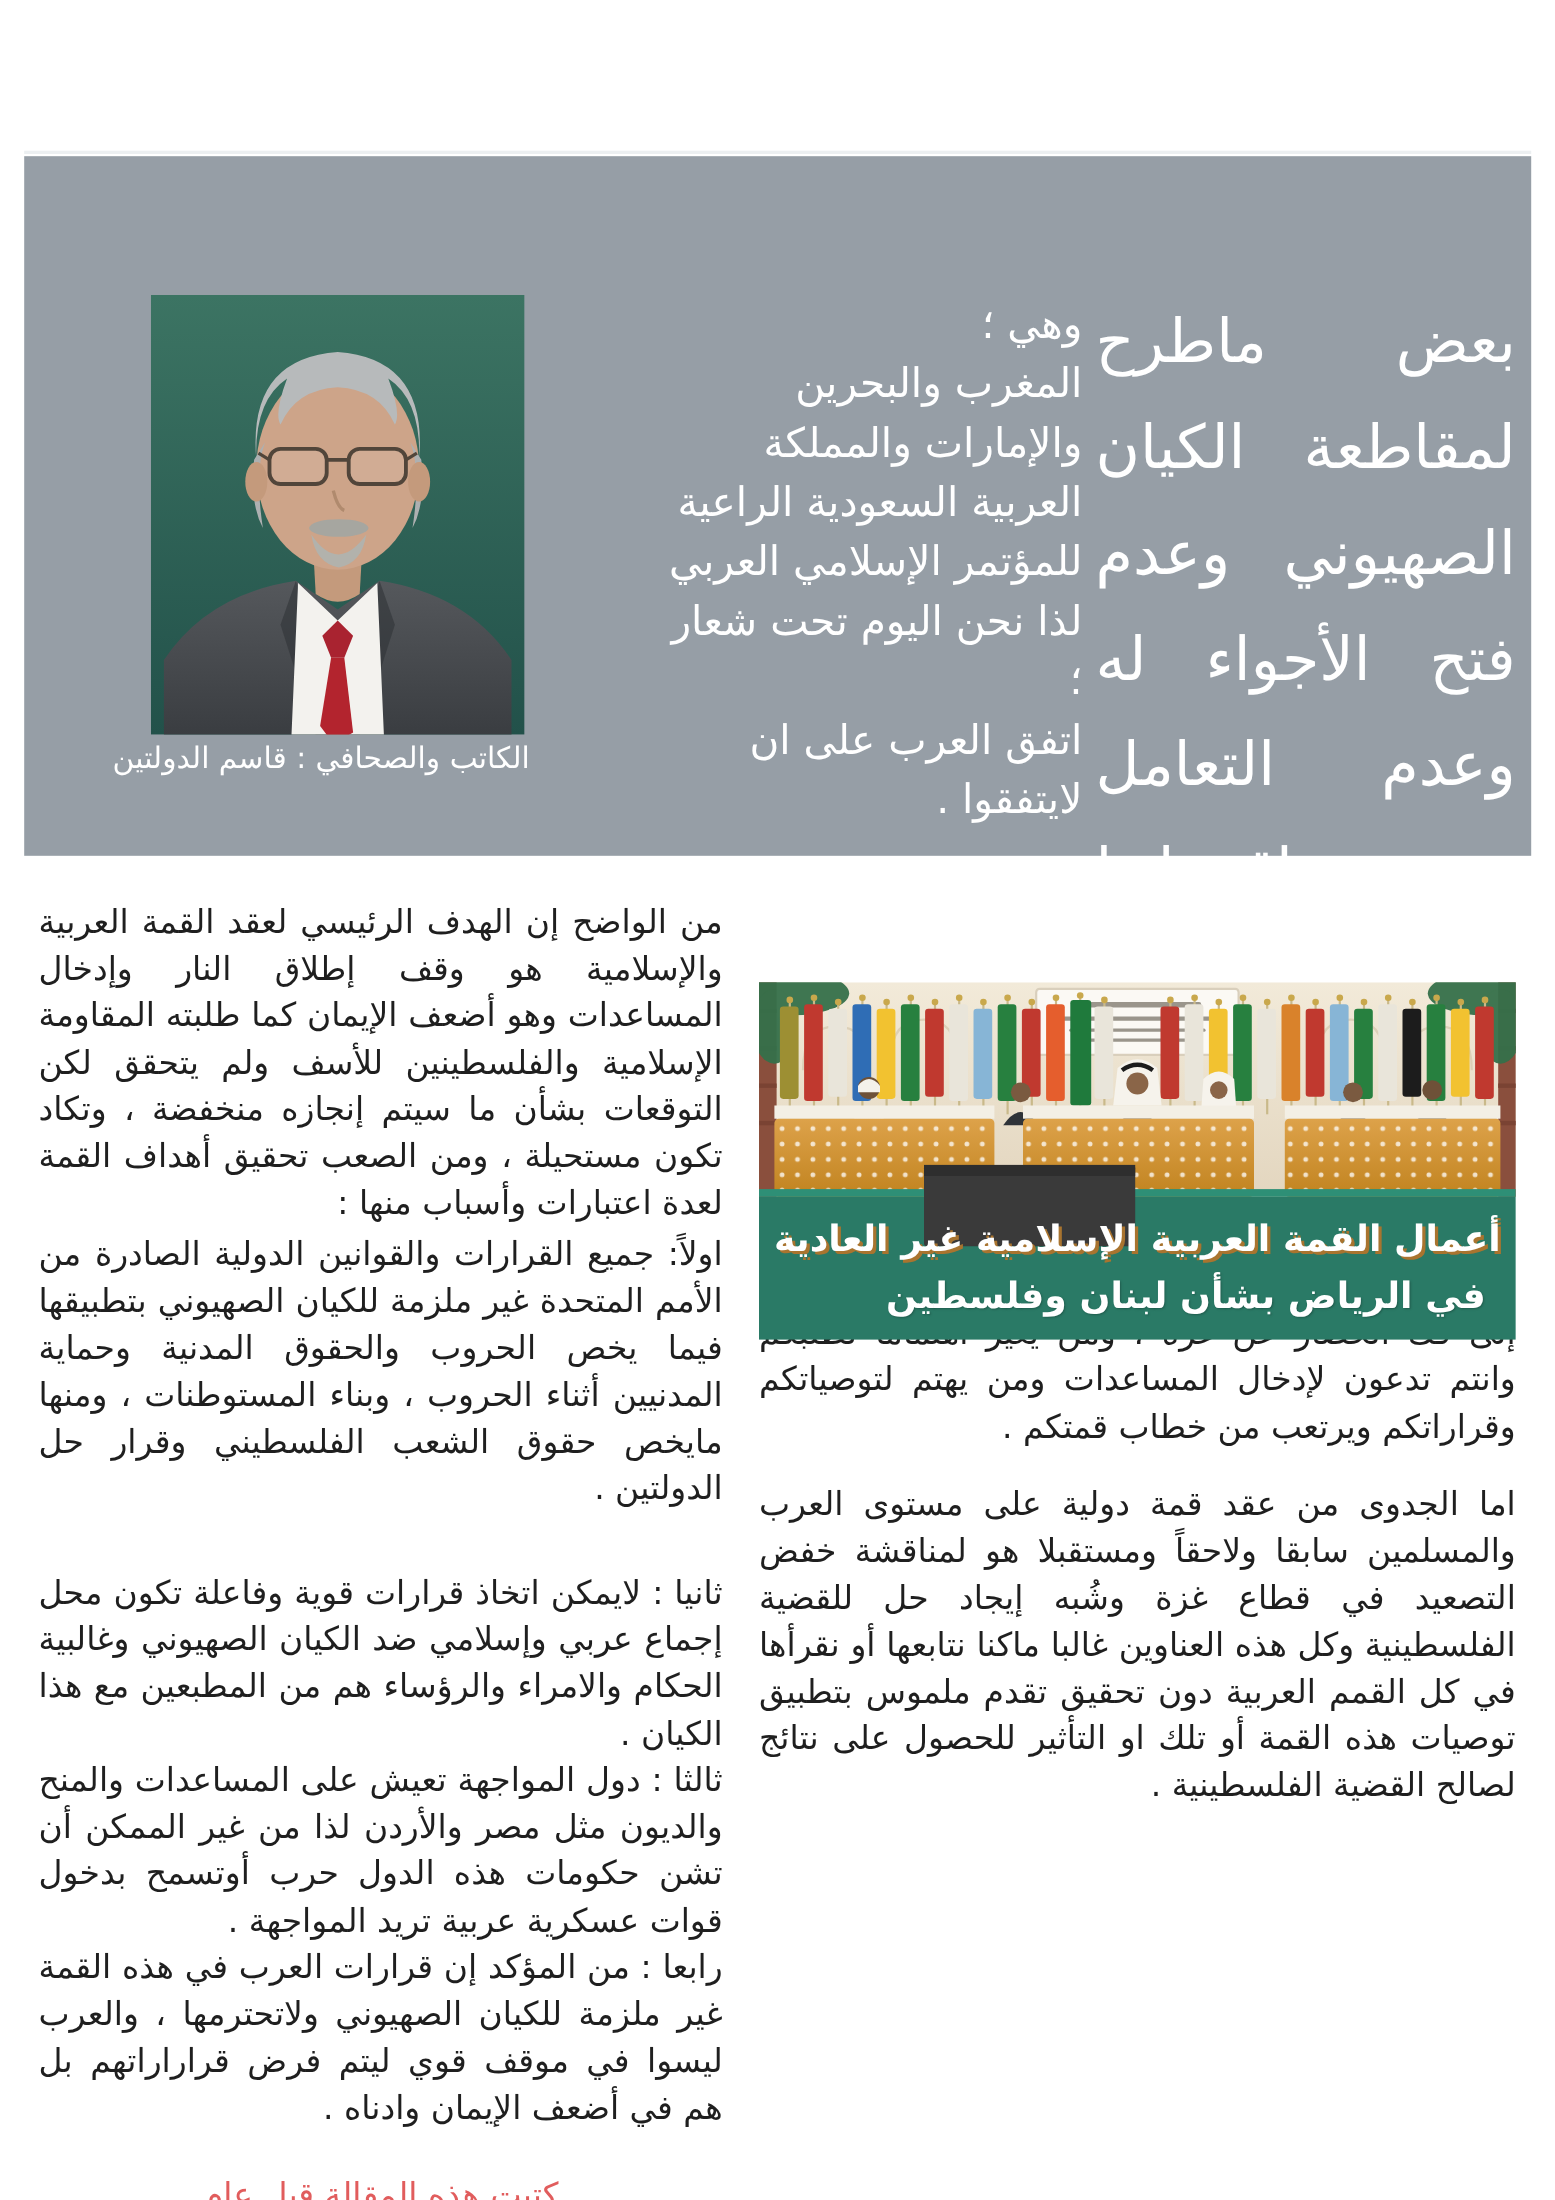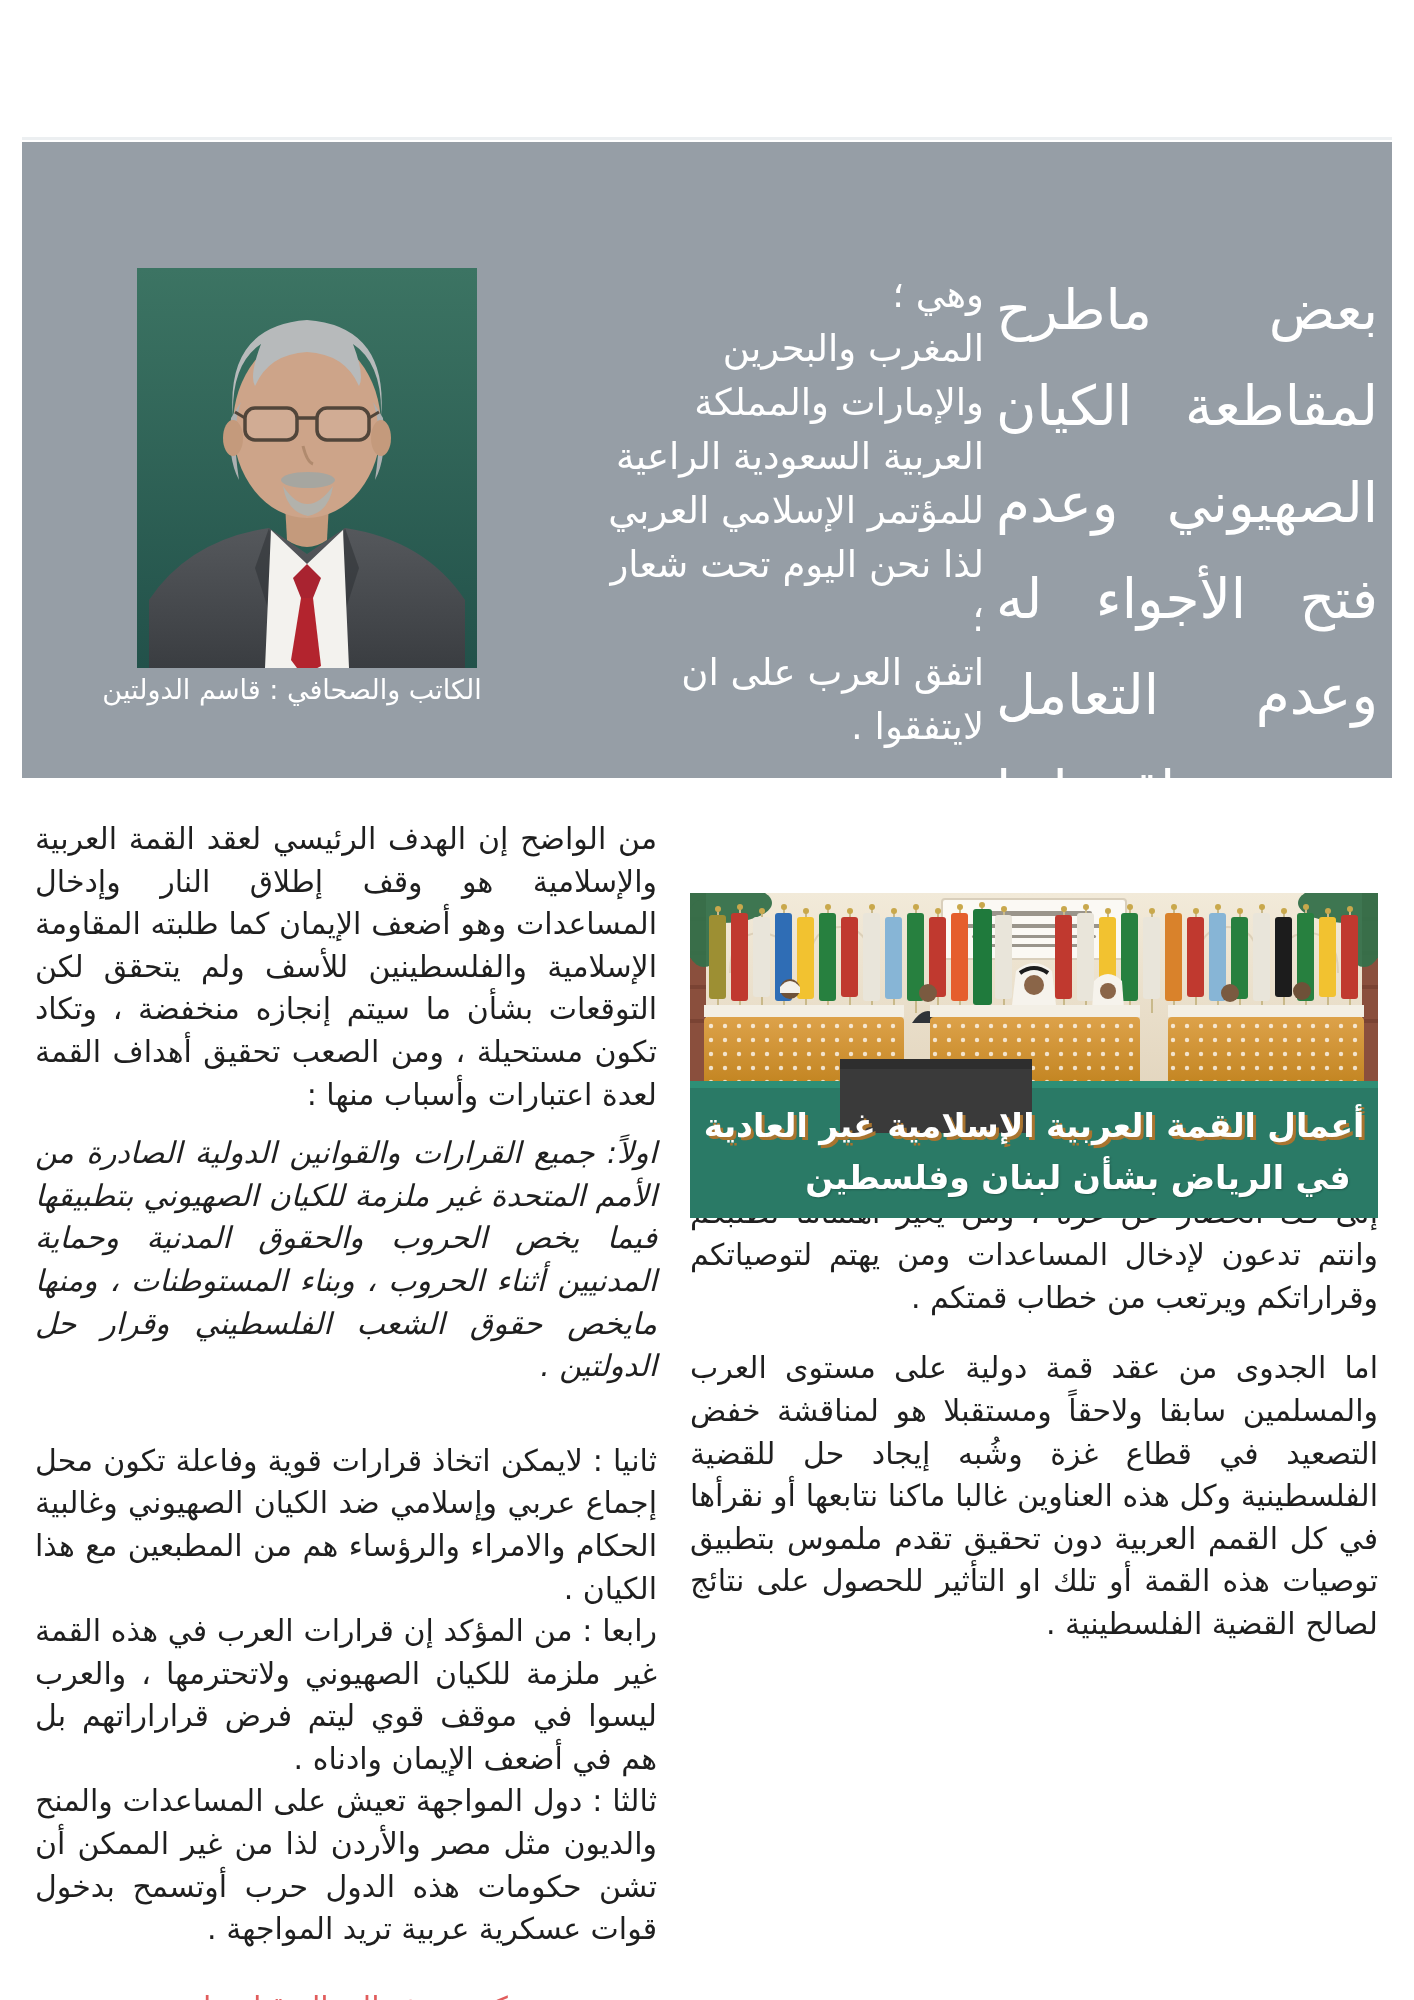--- a/index.html
+++ b/index.html
@@ -13,21 +13,21 @@
   .photo-caption{position:absolute;left:40px;top:532px;width:460px;color:#ffffff;
                  font-size:27px;text-align:center;direction:rtl;}
   .hdr-slogan{position:absolute;right:408px;top:126px;width:400px;color:#ffffff;
               font-size:37px;line-height:1.46;text-align:right;direction:rtl;white-space:pre-line;}
   .hdr-intro{position:absolute;right:14px;top:120px;width:382px;color:#ffffff;
              font-size:55px;line-height:1.75;text-align:justify;direction:rtl;}
   
   .col-left{position:absolute;left:35px;top:818px;width:622px;color:#1f1f1f;
             font-size:30px;line-height:1.42;text-align:justify;direction:rtl;}
   .col-left p{margin:0;}
-  .col-left p.gap-sm{margin-top:16px;font-style:italic;}
+  .col-left p.gap-sm{margin-top:4px;}
   .col-left p.gap-lg{margin-top:52px;}
   .red-note{margin-top:34px;color:#e15d5d;text-align:center;white-space:pre-line;
             font-size:30px;line-height:1.5;}
   .col-right{position:absolute;left:690px;top:893px;width:688px;color:#1f1f1f;
              font-size:30px;line-height:1.42;text-align:justify;direction:rtl;}
   .col-right p{margin:0;}
   .col-right p.gap{margin-top:28px;}
   
   .summit{position:relative;width:688px;height:234px;margin:0 0 22px 0;}
   .summit svg{position:absolute;left:0;top:0;}
@@ -104,22 +104,22 @@
 اتفق العرب على ان
 لايتفقوا .</div>
 
     <div class="hdr-intro">بعض ماطرح لمقاطعة الكيان الصهيوني وعدم فتح الأجواء له وعدم التعامل معه اقتصاديا قوبل بالرفض من قبل دول التطبيع التي تساهم بقتل الشعب الفلسطيني</div>
   </div>
 
   <div class="col-left">
     <p>من الواضح إن الهدف الرئيسي لعقد القمة العربية والإسلامية هو وقف إطلاق النار وإدخال المساعدات وهو أضعف الإيمان كما طلبته المقاومة الإسلامية والفلسطينين للأسف ولم يتحقق لكن التوقعات بشأن ما سيتم إنجازه منخفضة ، وتكاد تكون مستحيلة ، ومن الصعب تحقيق أهداف القمة لعدة اعتبارات وأسباب منها :</p>
     <p class="gap-sm">اولاً: جميع القرارات والقوانين الدولية الصادرة من الأمم المتحدة غير ملزمة للكيان الصهيوني بتطبيقها فيما يخص الحروب والحقوق المدنية وحماية المدنيين أثناء الحروب ، وبناء المستوطنات ، ومنها مايخص حقوق الشعب الفلسطيني وقرار حل الدولتين .</p>
     <p class="gap-lg">ثانيا : لايمكن اتخاذ قرارات قوية وفاعلة تكون محل إجماع عربي وإسلامي ضد الكيان الصهيوني وغالبية الحكام والامراء والرؤساء هم من المطبعين مع هذا الكيان .</p>
+    <p>ثالثا : دول المواجهة تعيش على المساعدات والمنح والديون مثل مصر والأردن لذا من غير الممكن أن تشن حكومات هذه الدول حرب أوتسمح بدخول قوات عسكرية عربية تريد المواجهة .</p>
     <p>رابعا : من المؤكد إن قرارات العرب في هذه القمة غير ملزمة للكيان الصهيوني ولاتحترمها ، والعرب ليسوا في موقف قوي ليتم فرض قراراراتهم بل هم في أضعف الإيمان وادناه .</p>
-    <p>ثالثا : دول المواجهة تعيش على المساعدات والمنح والديون مثل مصر والأردن لذا من غير الممكن أن تشن حكومات هذه الدول حرب أوتسمح بدخول قوات عسكرية عربية تريد المواجهة .</p>
     <div class="red-note">كتبت هذه المقالة قبل عام
 مالذي تغير في مواقف العرب ؟
 عجز العرب عن ايقاف الحرب وكانوا متفرجين على
 قتل وتدمير لبنان وفلسطين .</div>
   </div>
 
   <div class="col-right">
 
     <div class="summit">
       <svg width="688" height="325" viewBox="0 0 688 325">

